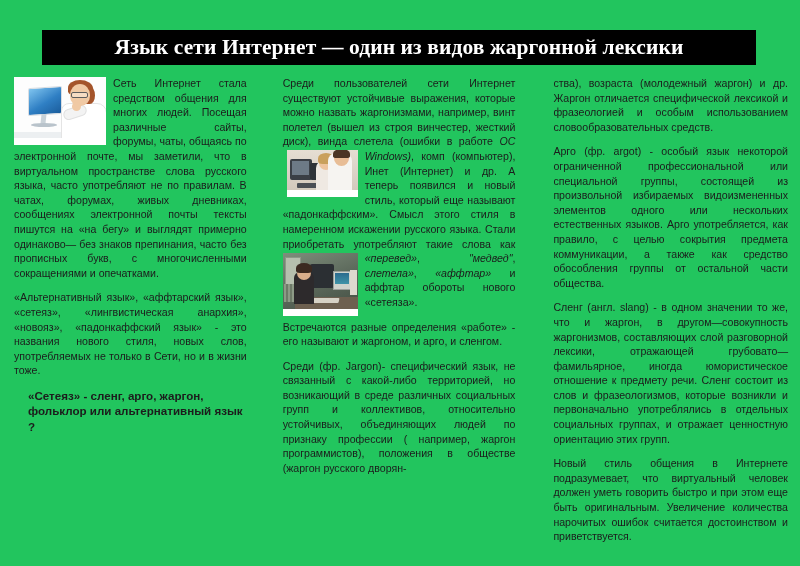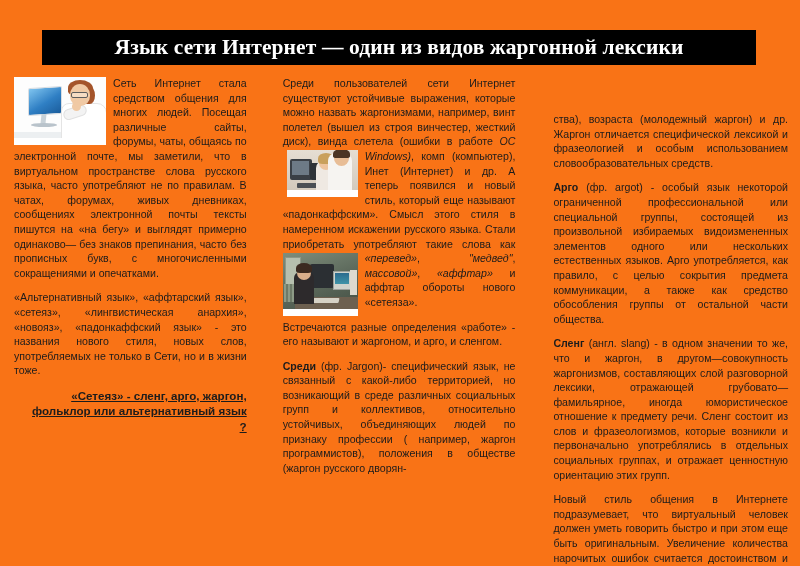--- a/index.html
+++ b/index.html
@@ -12,21 +12,21 @@
     height: 566px;
     overflow: hidden;
     font-family: "Liberation Sans", sans-serif;
     color: #1a1a1a;
   }
 
   .page {
     position: relative;
     width: 800px;
     height: 566px;
-    background: #f97316;
+    background: #22c55e;
     box-sizing: border-box;
   }
 
   
   .title-bar {
     position: absolute;
     left: 42px;
     top: 30px;
     width: 714px;
     height: 35px;
@@ -59,38 +59,37 @@
   .col {
     box-sizing: border-box;
     width: 266.6px;
     padding: 0 12px 0 14px;
     font-size: 10.6px;
     line-height: 14.6px;
     text-align: justify;
     color: #1c1c1c;
   }
   .col.c2 { padding-left: 12px; padding-right: 14px; }
-  .col.c3 { padding-left: 12px; padding-right: 12px; margin-top: 36px; }
+  .col.c3 { padding-left: 12px; padding-right: 12px; }
 
   .col p {
     margin: 0 0 10px 0;
   }
 
   b.term {
-    font-weight: 700;
+    font-weight: 400;
   }
   i.it { font-style: italic; }
 
   .subhead {
     font-weight: 700;
     font-size: 11.6px;
     line-height: 15.5px;
-    text-align: right;
+    text-align: left;
     margin: 4px 0 9px 14px;
-    text-decoration: underline;
   }
 
   
   .photo {
     position: relative;
     overflow: hidden;
     background: #f2f2f0;
   }
   .photo-left {
     float: left;
@@ -327,21 +326,21 @@
           <span class="desk3"></span>
           <span class="crt-big"></span>
           <span class="crt-right"></span>
           <span class="crt-right-scr"></span>
           <span class="tower"></span>
           <span class="kbd3"></span>
           <span class="person"></span>
           <span class="person-head"></span>
           <span class="person-hair"></span>
           <span class="photo-caption-strip"></span>
-        </span><i class="it">«перевед»</i><span>, </span><i class="it">"медвед"</i><span>, </span><i class="it">массовой»</i><span>, </span><i class="it">«аффтар»</i><span> и аффтар обороты нового «сетеяза».</span>
+        </span><i class="it">«перевед»</i><span>, </span><i class="it">"медвед"</i><span>, </span><i class="it">слетела»</i><span>, </span><i class="it">«аффтар»</i><span> и аффтар обороты нового «сетеяза».</span>
       </p>
 
       <p> Встречаются разные определения «работе» - его называют и жаргоном, и арго, и сленгом.</p>
 
       <p>
         <b class="term">Среди</b><span> (фр. Jargon)- специфический язык, не связанный с какой-либо территорией, но возникающий в среде различных социальных групп и коллективов, относительно устойчивых, объединяющих людей по признаку профессии ( например, жаргон программистов), положения в обществе (жаргон русского дворян-</span>
       </p>
     </div>
 
     <div class="col c3">

